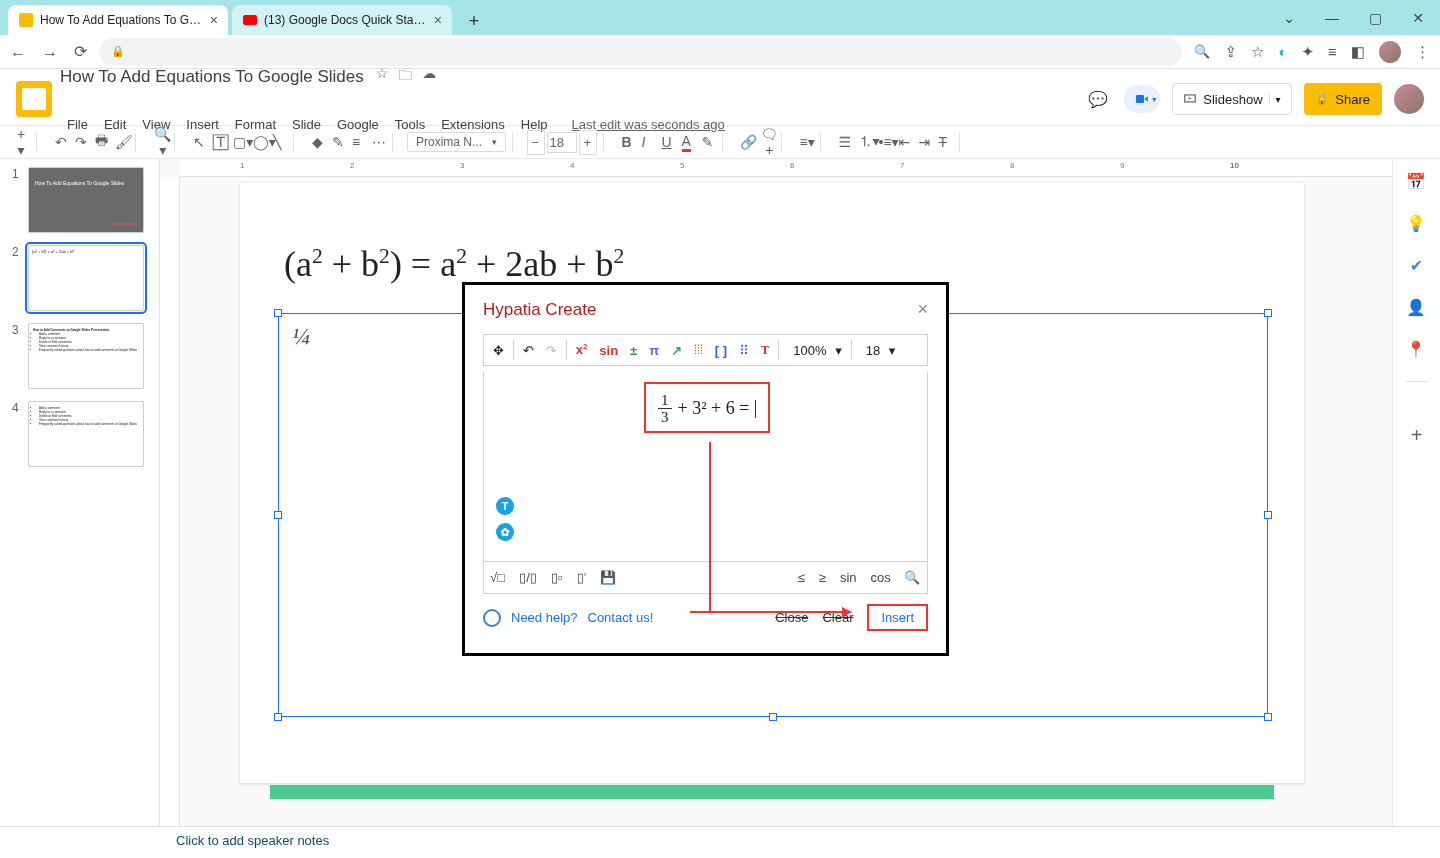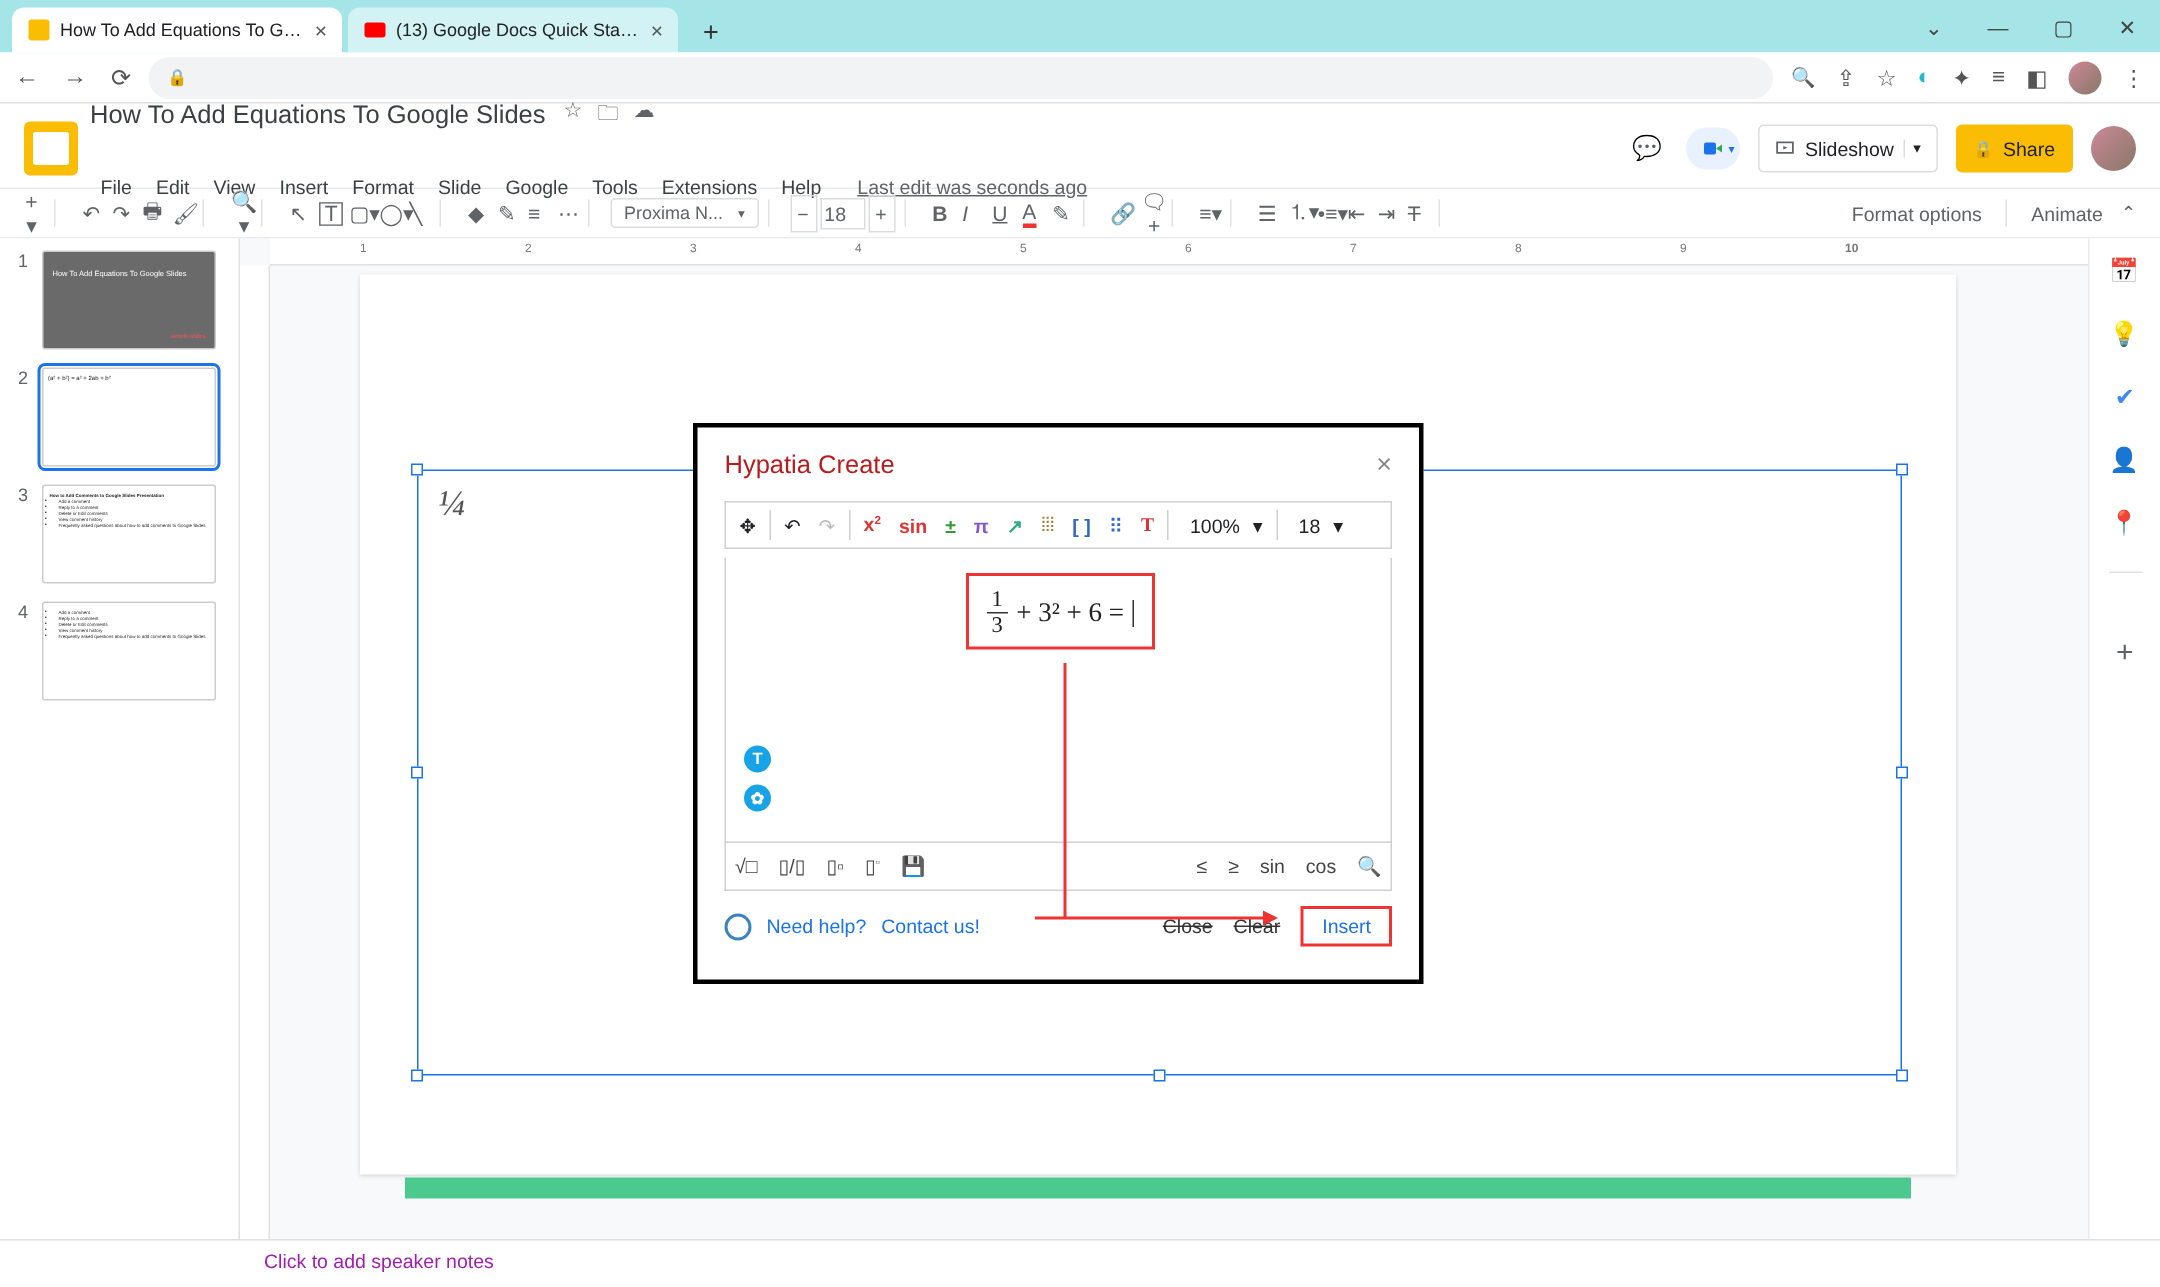--- a/index.html
+++ b/index.html
@@ -104,21 +104,21 @@
   .red-arrow-line { position:absolute; top:70px; left:225px; width:2px; height:170px; background:#e33; }
   .red-arrow { position:absolute; bottom:40px; left:225px; width:160px; height:2px; background:#e33; }
   .red-arrow::after { content:""; position:absolute; right:-2px; top:-4px; border-left:10px solid #e33; border-top:5px solid transparent; border-bottom:5px solid transparent; }
   
   
   .side-panel { width: 48px; background: #fff; border-left: 1px solid #e8eaed; display: flex; flex-direction: column; align-items: center; padding-top: 12px; gap: 22px; }
   .side-panel .sp-ico { width: 20px; height: 20px; display:flex; align-items:center; justify-content:center; font-size:16px; }
   .sp-plus { margin-top: 20px; font-size:20px; color:#5f6368; }
   
   
-  .notes-bar { height: 32px; border-top: 1px solid #e0e0e0; padding: 6px 16px 6px 176px; font-size: 13px; color: #a21caf; position:relative; }
+  .notes-bar { height: 32px; border-top: 1px solid #e0e0e0; padding: 6px 16px 6px 176px; font-size: 13px; color: #0c4a6e; position:relative; }
   
   svg { overflow: visible; }
 </style>
 </head>
 <body>
 
 <div class="browser-tabs">
   <div class="tab">
     <span class="favicon">
         <span style="width:14px;height:14px;background:#fbbc04;display:block;border-radius:2px;"></span>
@@ -259,26 +259,20 @@
   <div class="sep"></div>
   <span class="ico">☰</span>
   <span class="ico">⒈▾</span>
   <span class="ico">•≡▾</span>
   <span class="ico">⇤</span>
   <span class="ico">⇥</span>
   <span class="ico">
       <s>T</s>
     </span>
   <div class="sep"></div>
-  <div class="toolbar-right">
-    <span>Format options</span>
-    <div class="sep"></div>
-    <span>Animate</span>
-    <span class="chev-up">⌃</span>
-  </div>
 </div>
 
 <div class="main">
   <div class="filmstrip">
     <div class="thumb-wrap">
       <div class="thumb-num">1</div>
       <div class="thumb one">
         <div>How To Add Equations To Google Slides</div>
         <div class="logo-tiny">simple-slides</div>
       </div>
@@ -324,20 +318,21 @@
         <span class="tick" style="left:390px;">4</span>
       <span class="tick" style="left:500px;">5</span>
         <span class="tick" style="left:610px;">6</span>
       <span class="tick" style="left:720px;">7</span>
         <span class="tick" style="left:830px;">8</span>
       <span class="tick" style="left:940px;">9</span>
         <span class="tick" style="left:1050px;font-weight:bold;">10</span>
     </div>
     <div class="ruler-v"></div>
     <div class="slide-canvas">
+      <div class="eq-text">(a<sup>2</sup> + b<sup>2</sup>) = a<sup>2</sup> + 2ab + b<sup>2</sup></div>
       <div class="textbox-sel">
         <div class="handle tl"></div>
         <div class="handle tm"></div>
         <div class="handle tr"></div>
         <div class="handle ml"></div>
         <div class="handle mr"></div>
         <div class="handle bl"></div>
         <div class="handle bm"></div>
         <div class="handle br"></div>
       </div>

